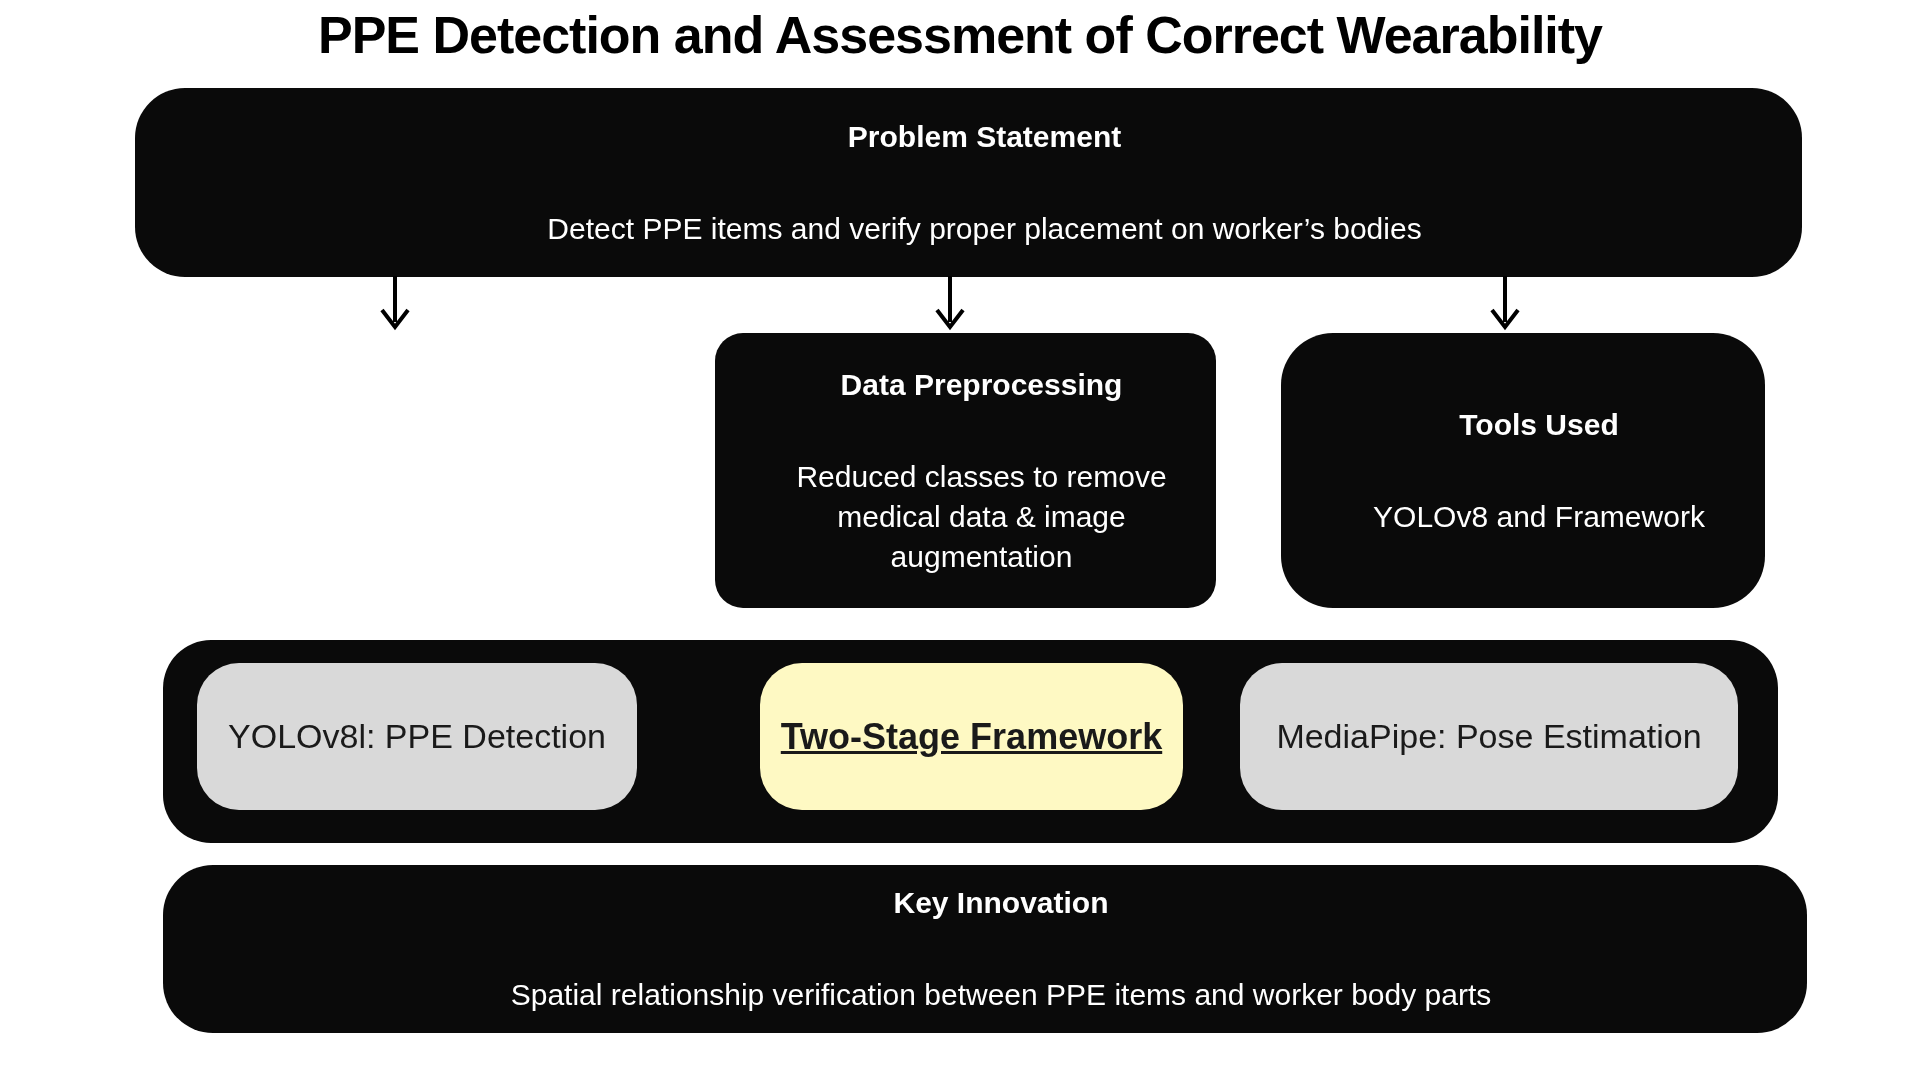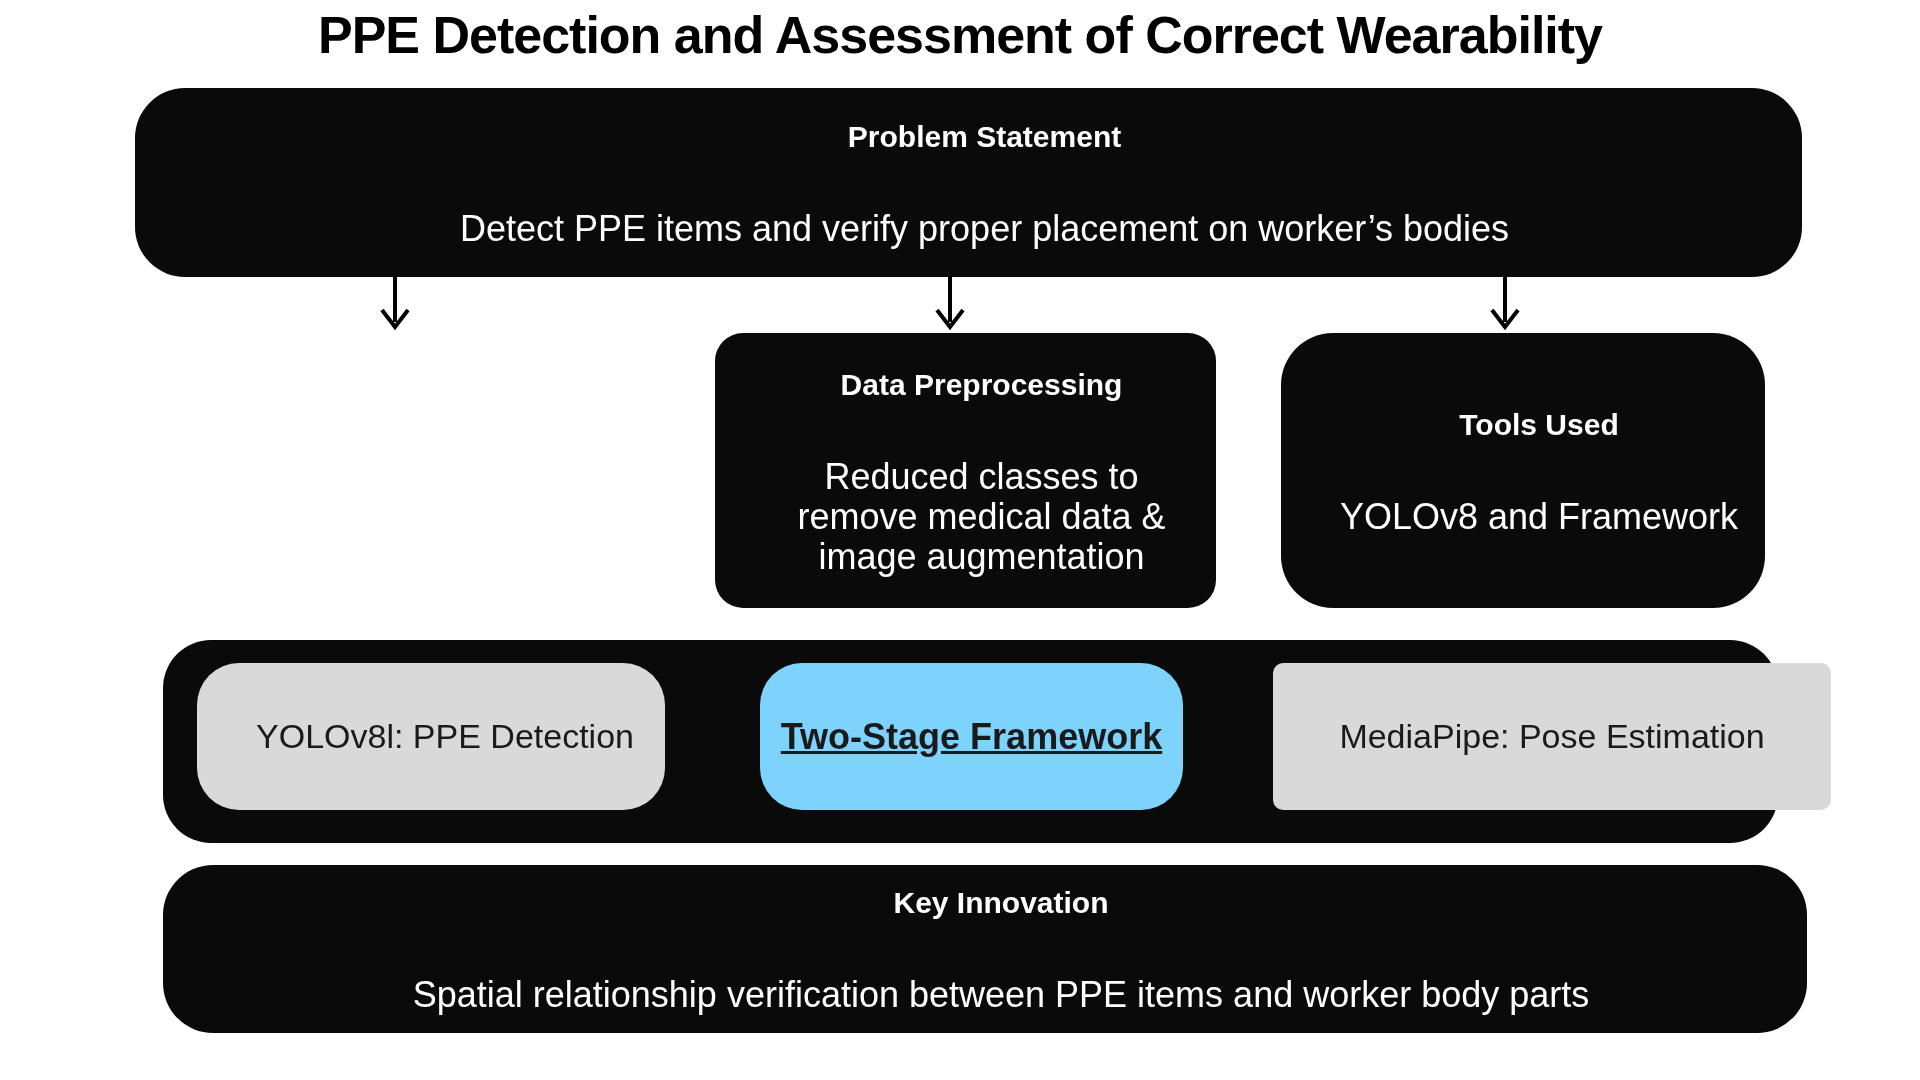--- a/index.html
+++ b/index.html
@@ -38,21 +38,21 @@
     padding-left: 32px;
   }
   .blackbox .heading {
     font-weight: 700;
     font-size: 30px;
     line-height: 40px;
     margin-bottom: 4px;
   }
   .blackbox .body {
     font-weight: 400;
-    font-size: 36px;
+    font-size: 30px;
     line-height: 40px;
     margin-top: 48px;
   }
   #problem-box { left: 135px; top: 88px;  width: 1635px; height: 189px; border-radius: 50px; }
   #key-box     { left: 163px; top: 865px; width: 1612px; height: 168px; border-radius: 50px; }
 
   #stage-box-1 { left: 160px;  top: 333px; width: 470px; height: 275px; border-radius: 52px; }
   #stage-box-2 { left: 715px;  top: 333px; width: 469px; height: 275px; border-radius: 28px; }
   #stage-box-3 { left: 1281px; top: 333px; width: 452px; height: 275px; border-radius: 52px; }
   #stage-box-1 .body { width: 450px; }
@@ -81,24 +81,24 @@
     height: 147px;
     border-radius: 42px;
     display: flex;
     align-items: center;
     justify-content: center;
     white-space: nowrap;
     color: #1a1a1a;
     font-size: 34px;
   }
   .pill.gray  { background: #d9d9d9; }
-  .pill.white { background: #7dd3fc; }
-  #pill-yolo      { left: 197px;  width: 440px; padding-left: 28px; }
+  .pill.white { background: #fef9c3; }
+  #pill-yolo      { left: 197px;  width: 440px; }
   #pill-framework { left: 760px;  width: 423px; font-size: 36px; font-weight: 700; text-decoration: underline; }
-  #pill-mediapipe { left: 1273px; width: 558px; border-radius: 10px; }
+  #pill-mediapipe { left: 1240px; width: 498px; }
 </style>
 </head>
 <body>
 
 <div id="frame">
 
   <div class="title">PPE Detection and Assessment of Correct Wearability</div>
 
   <div class="blackbox" id="problem-box">
     <div class="heading">Problem Statement</div>

